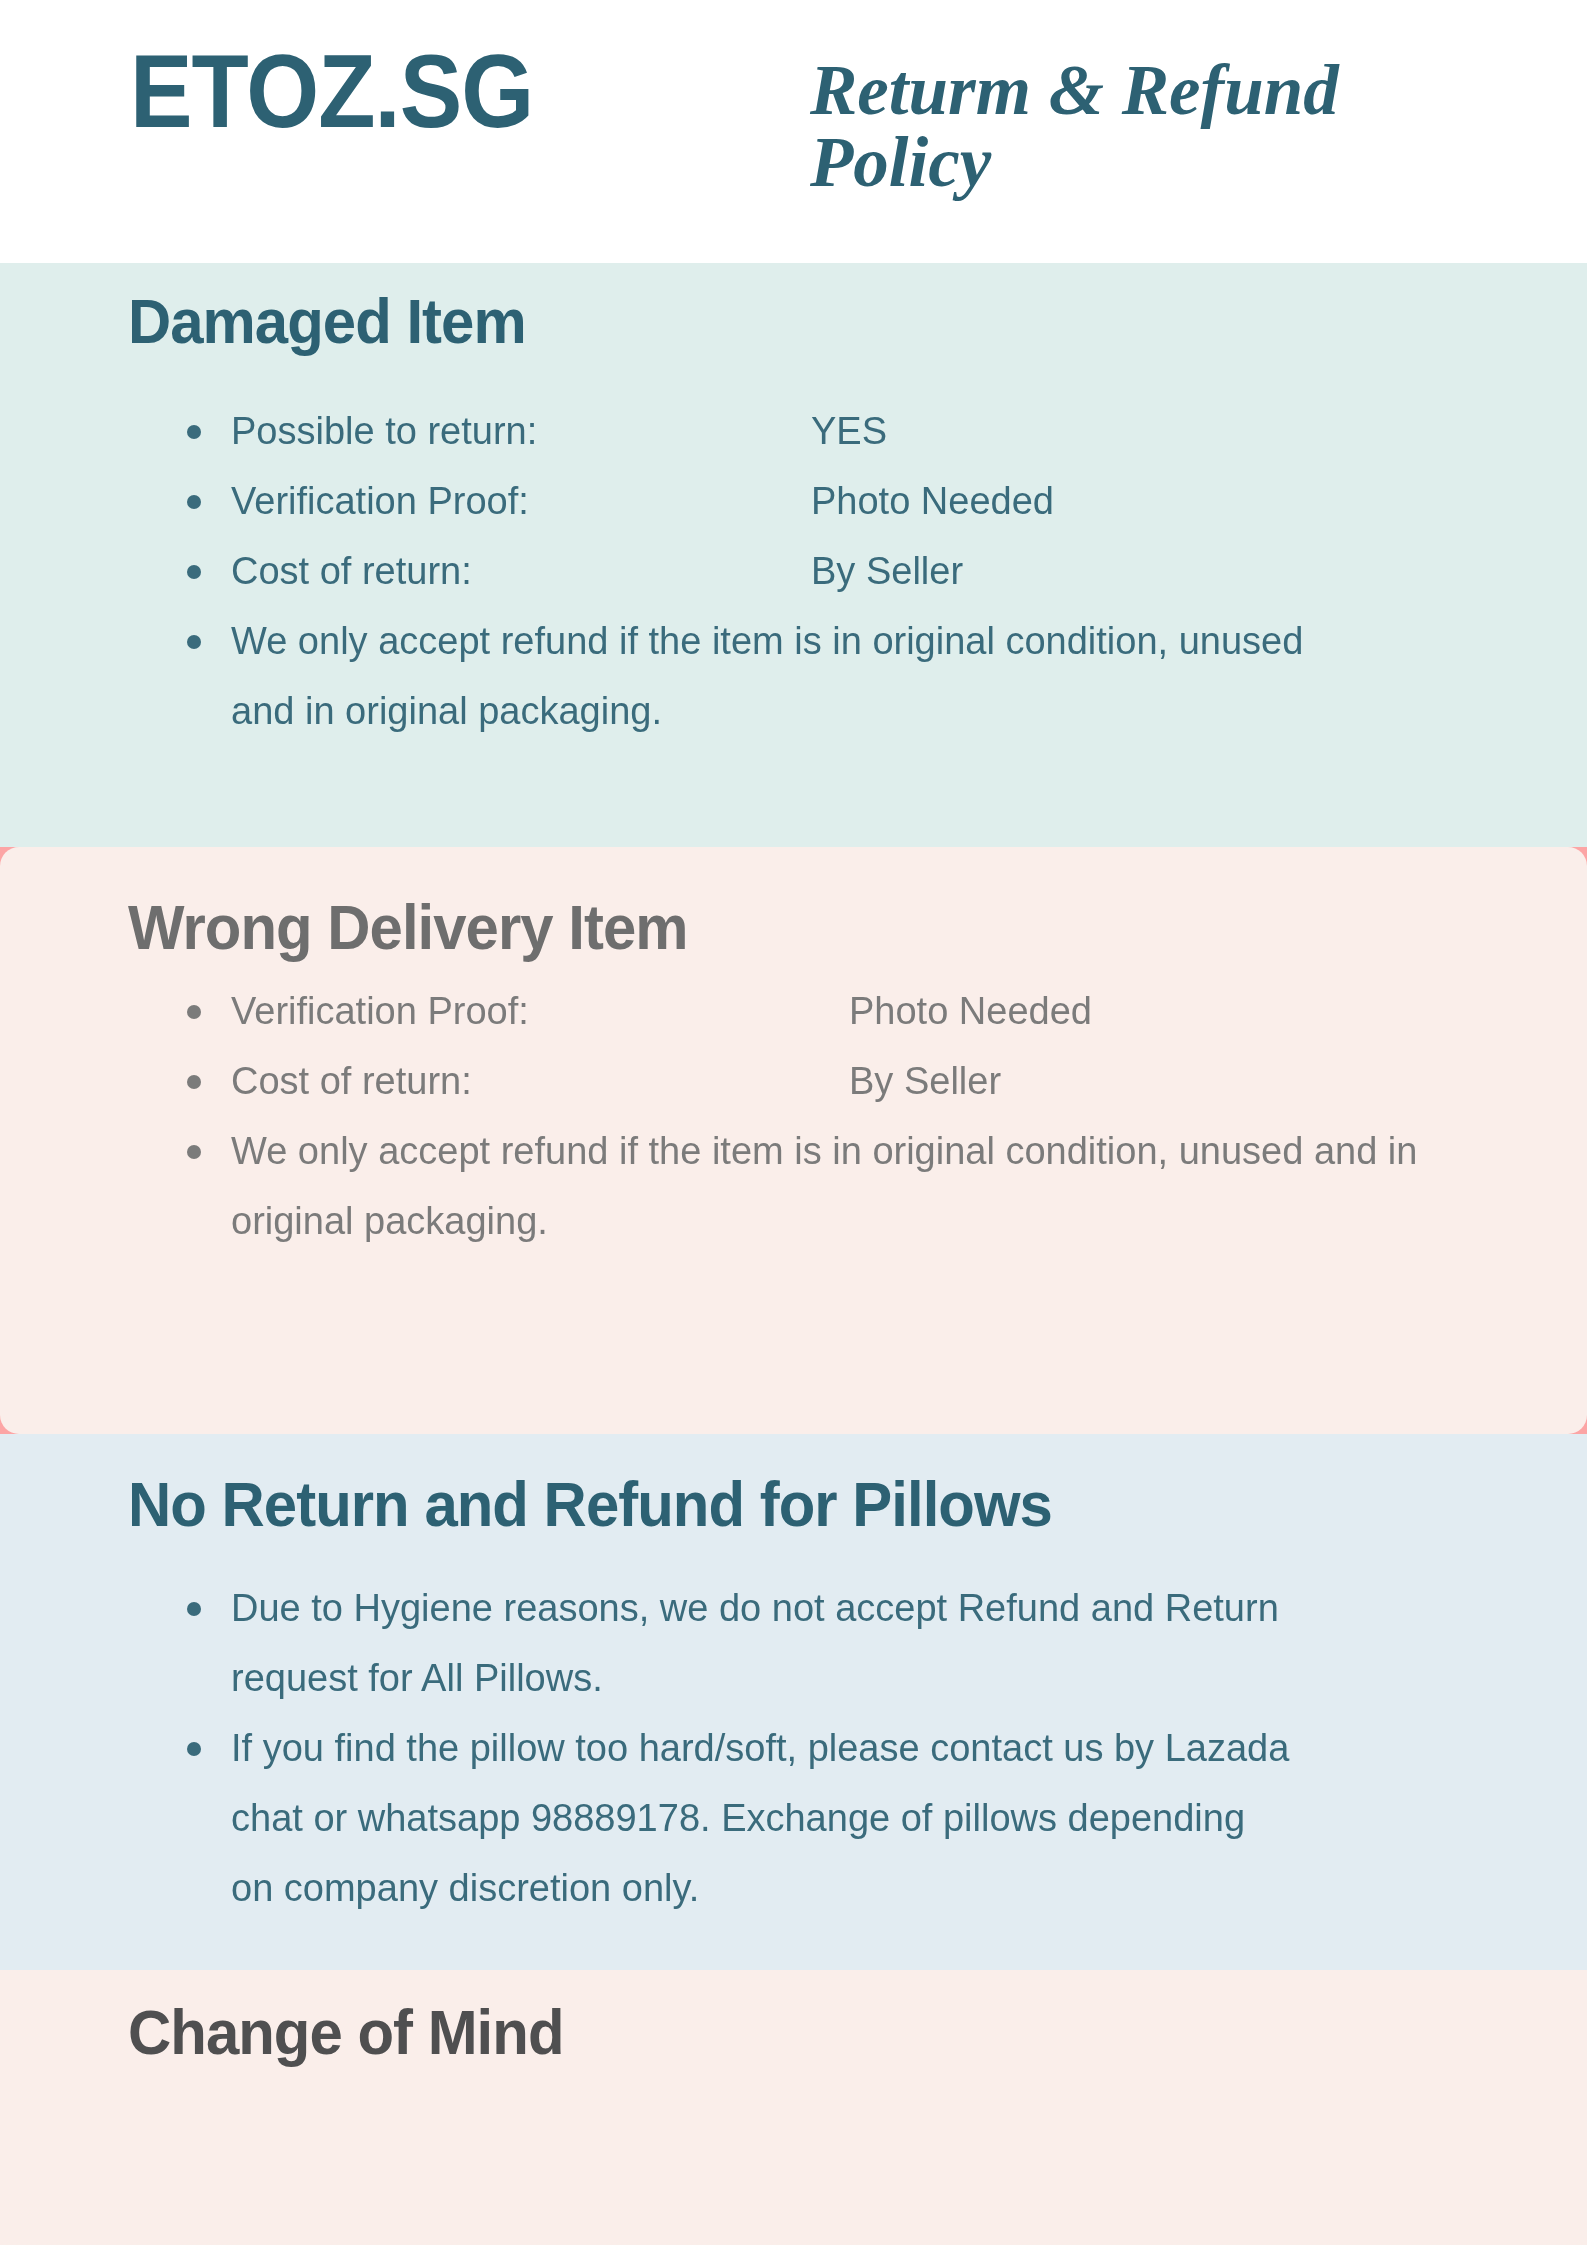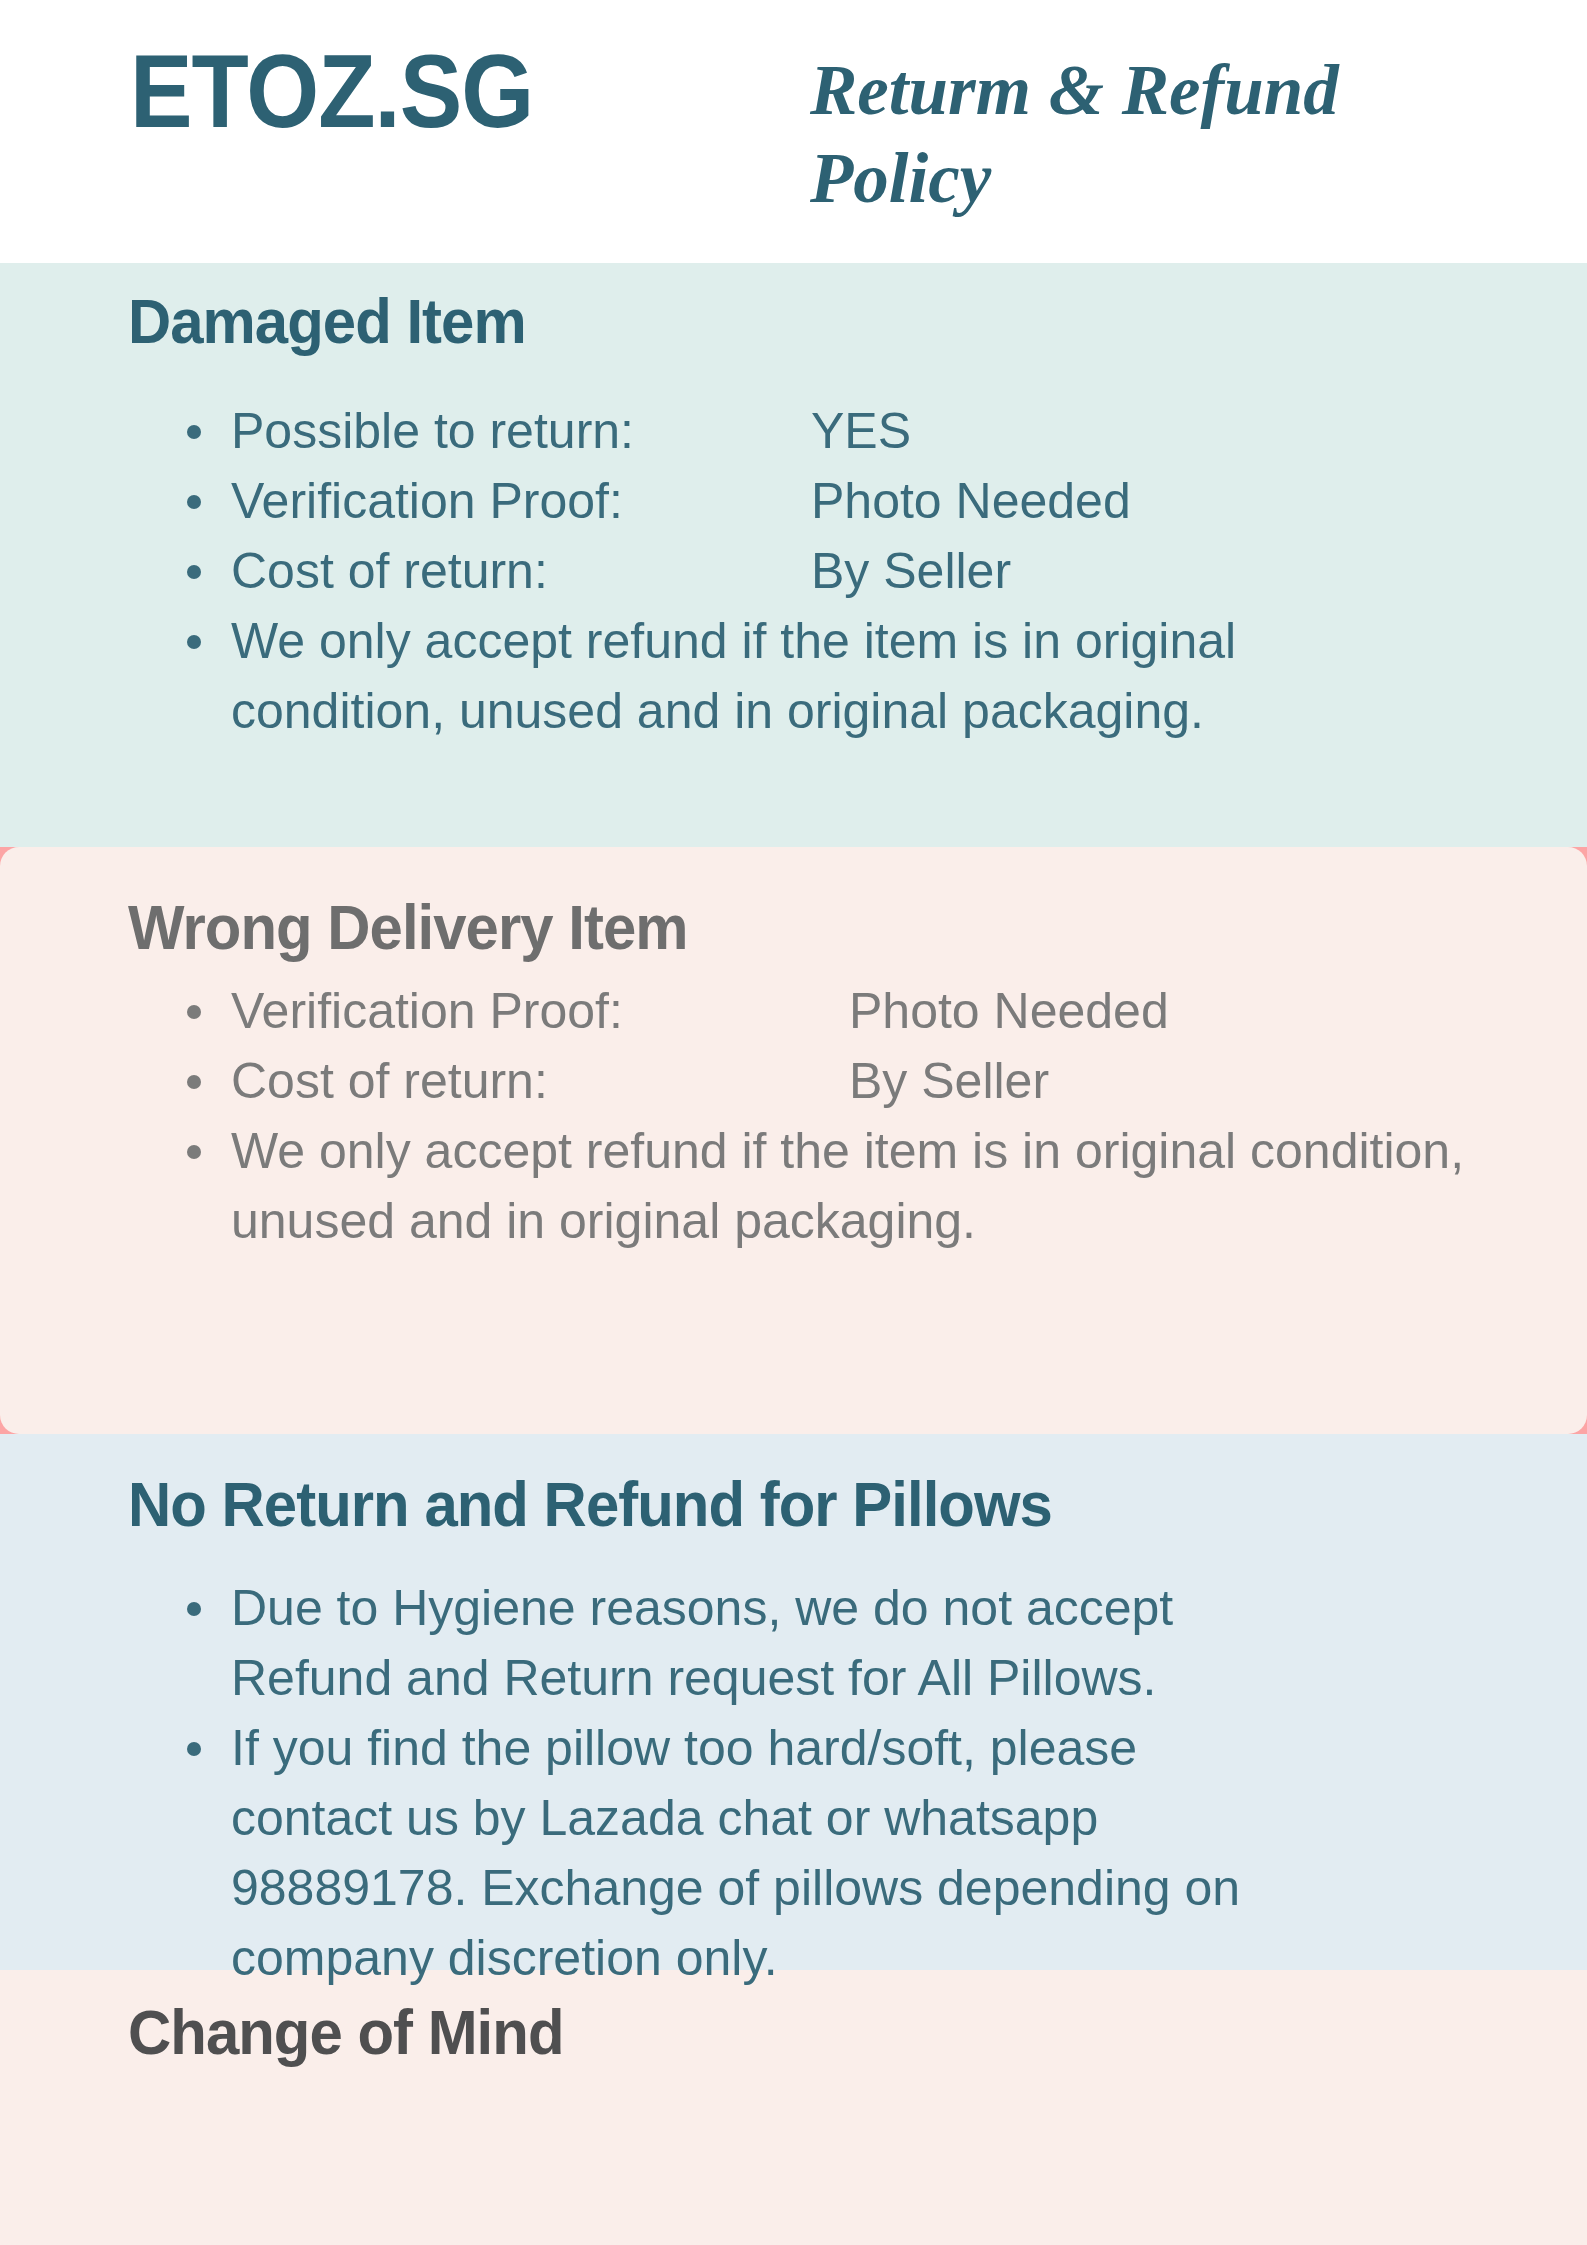--- a/index.html
+++ b/index.html
@@ -14,22 +14,22 @@
     padding:40px 0 0 130px;background:#ffffff;
   }
   .brand{width:680px;flex:0 0 680px;}
   .brand-text{
     font-size:103px;font-weight:bold;line-height:1.0;white-space:nowrap;
     color:var(--teal,#2d6173);
     transform:scaleX(.91);transform-origin:left top;letter-spacing:-1px;
   }
   .doc-title{
     font-family:"Liberation Serif",serif;font-style:italic;font-weight:600;
-    font-size:71px;line-height:88px;color:var(--teal,#2d6173);
-    max-width:620px;margin-top:6px;
+    font-size:71px;line-height:72px;color:var(--teal,#2d6173);
+    max-width:620px;margin-top:14px;
   }
 
   
   .sec{box-sizing:border-box;padding-left:128px;}
   .sec-damaged {height:584px;background:var(--bg-teal,#dfeeec);padding-top:22px;}
   .sec-wrong   {height:587px;background:var(--bg-pink,#faeeea);padding-top:44px;border-radius:19px;}
   .sec-pillows {height:536px;background:var(--bg-blue,#e2ecf2);padding-top:34px;}
   .sec-mind    {height:346px;background:var(--bg-pink,#faeeea);padding-top:26px;}
 
   .sec h2{
@@ -40,21 +40,21 @@
   .sec-wrong h2{color:var(--gray-heading,#6e6e6e);}
   .sec-mind h2{color:var(--gray-dark,#4f4f50);}
 
   .sec-damaged h2{margin-bottom:38px;}
   .sec-wrong   h2{margin-bottom:12px;}
   .sec-pillows h2{margin-bottom:32px;}
   .sec-mind    h2{margin-bottom:14px;}
 
   .sec ul{list-style:none;margin:0;padding:0 0 0 103px;}
   .sec li{
-    position:relative;font-size:50px;line-height:70px;margin:0;
+    position:relative;font-size:38px;line-height:70px;margin:0;
   }
   .sec-damaged li,.sec-pillows li{color:var(--teal-body,#3a6b7c);}
   .sec-wrong li,.sec-mind li{color:var(--gray-body,#7b7b7b);}
   .sec li::before{
     content:"";position:absolute;left:-44px;top:29px;width:14px;height:14px;
     border-radius:50%;background:currentColor;
   }
 
   .label{display:inline-block;vertical-align:top;}
   .sec-damaged .label{width:580px;}

